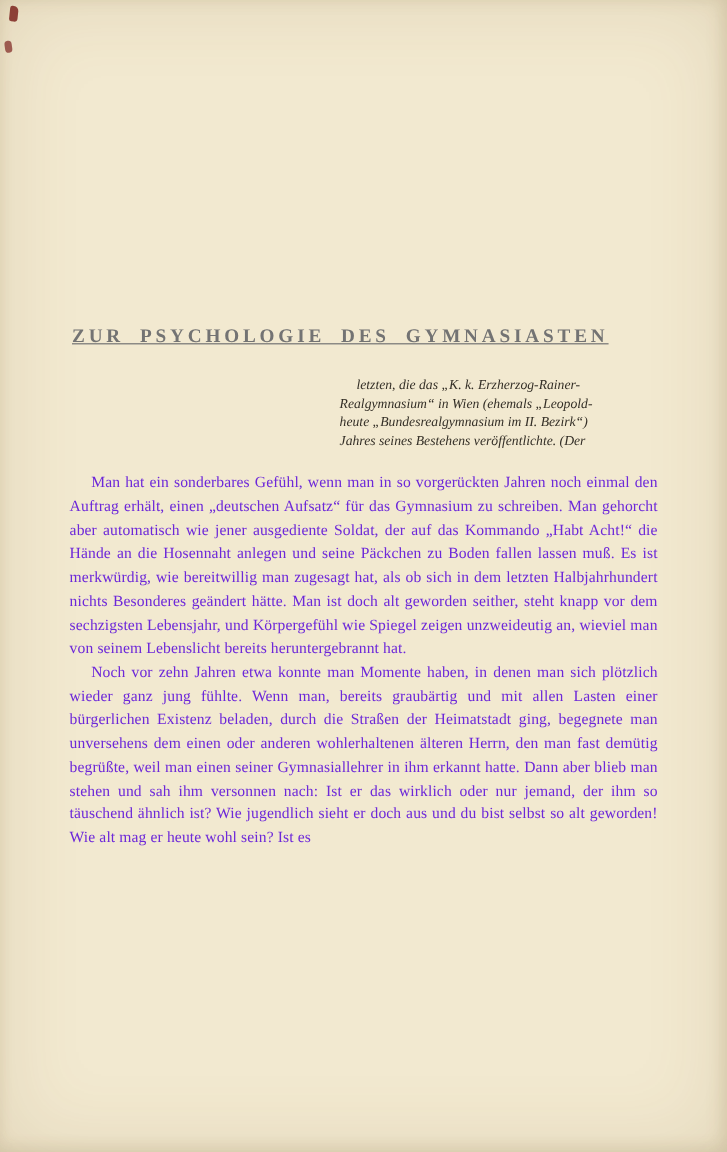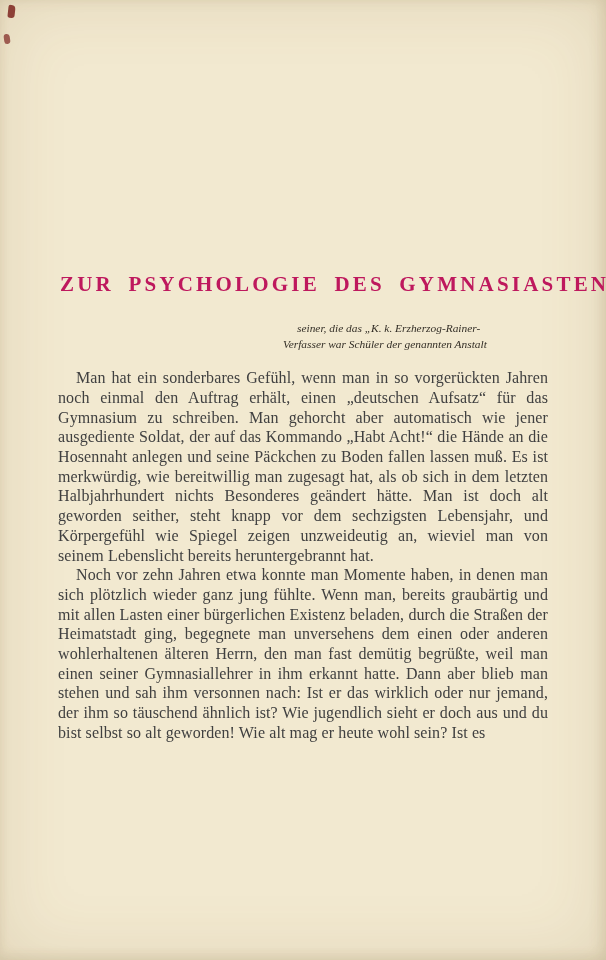--- a/index.html
+++ b/index.html
@@ -41,69 +41,72 @@
     opacity: 0.7;
   }
   .content {
     position: absolute;
     left: 58px;
     top: 272px;
     width: 490px;
   }
   .page-title {
     margin: 0 0 24px 2px;
-    font-size: 21px;
+    font-size: 16px;
     font-weight: bold;
     letter-spacing: 3.2px;
     word-spacing: 6px;
-    color: #be185d;
+    color: #737373;
     white-space: nowrap;
+    text-decoration: underline;
   }
   .editorial-note {
     margin-left: 225px;
     width: 266px;
     margin-bottom: 16px;
     font-style: italic;
     font-size: 11.4px;
     line-height: 15.6px;
     color: #332e26;
   }
   .note-line {
     white-space: nowrap;
   }
   .note-line:first-child {
     text-indent: 14px;
   }
   .body-text p {
     margin: 0;
     text-align: justify;
     text-indent: 18px;
-    font-size: 16px;
+    font-size: 13px;
     line-height: 19.7px;
     letter-spacing: 0.1px;
     hyphens: auto;
     -webkit-hyphens: auto;
-    color: #404040;
+    color: #6d28d9;
   }
 </style>
 </head>
 <body>
 
 <div class="scan-page">
 
   <div class="ink-mark m1"></div>
   <div class="ink-mark m2"></div>
 
   <div class="content">
 
     <h1 class="page-title">ZUR PSYCHOLOGIE DES GYMNASIASTEN</h1>
 
     <div class="editorial-note">
-      <div class="note-line">seiner, die das „K. k. Erzherzog-Rainer-</div>
-      <div class="note-line">Verfasser war Schüler der genannten Anstalt</div>
+      <div class="note-line">letzten, die das „K. k. Erzherzog-Rainer-</div>
+      <div class="note-line">Realgymnasium“ in Wien (ehemals „Leopold-</div>
+      <div class="note-line">heute „Bundesrealgymnasium im II. Bezirk“)</div>
+      <div class="note-line">Jahres seines Bestehens veröffentlichte. (Der</div>
     </div>
 
     <div class="body-text">
       <p>Man hat ein sonderbares Gefühl, wenn man in so vorgerückten Jahren noch einmal den Auftrag erhält, einen „deutschen Aufsatz“ für das Gymnasium zu schreiben. Man gehorcht aber automatisch wie jener ausgediente Soldat, der auf das Kommando „Habt Acht!“ die Hände an die Hosennaht anlegen und seine Päckchen zu Boden fallen lassen muß. Es ist merkwürdig, wie bereitwillig man zugesagt hat, als ob sich in dem letzten Halbjahrhundert nichts Besonderes geändert hätte. Man ist doch alt geworden seither, steht knapp vor dem sechzigsten Lebensjahr, und Körpergefühl wie Spiegel zeigen unzweideutig an, wieviel man von seinem Lebenslicht bereits heruntergebrannt hat.</p>
       <p>Noch vor zehn Jahren etwa konnte man Momente haben, in denen man sich plötzlich wieder ganz jung fühlte. Wenn man, bereits graubärtig und mit allen Lasten einer bürgerlichen Existenz beladen, durch die Straßen der Heimatstadt ging, begegnete man unversehens dem einen oder anderen wohlerhaltenen älteren Herrn, den man fast demütig begrüßte, weil man einen seiner Gymnasiallehrer in ihm erkannt hatte. Dann aber blieb man stehen und sah ihm versonnen nach: Ist er das wirklich oder nur jemand, der ihm so täuschend ähnlich ist? Wie jugendlich sieht er doch aus und du bist selbst so alt geworden! Wie alt mag er heute wohl sein? Ist es</p>
     </div>
 
   </div>
 </div>
 

